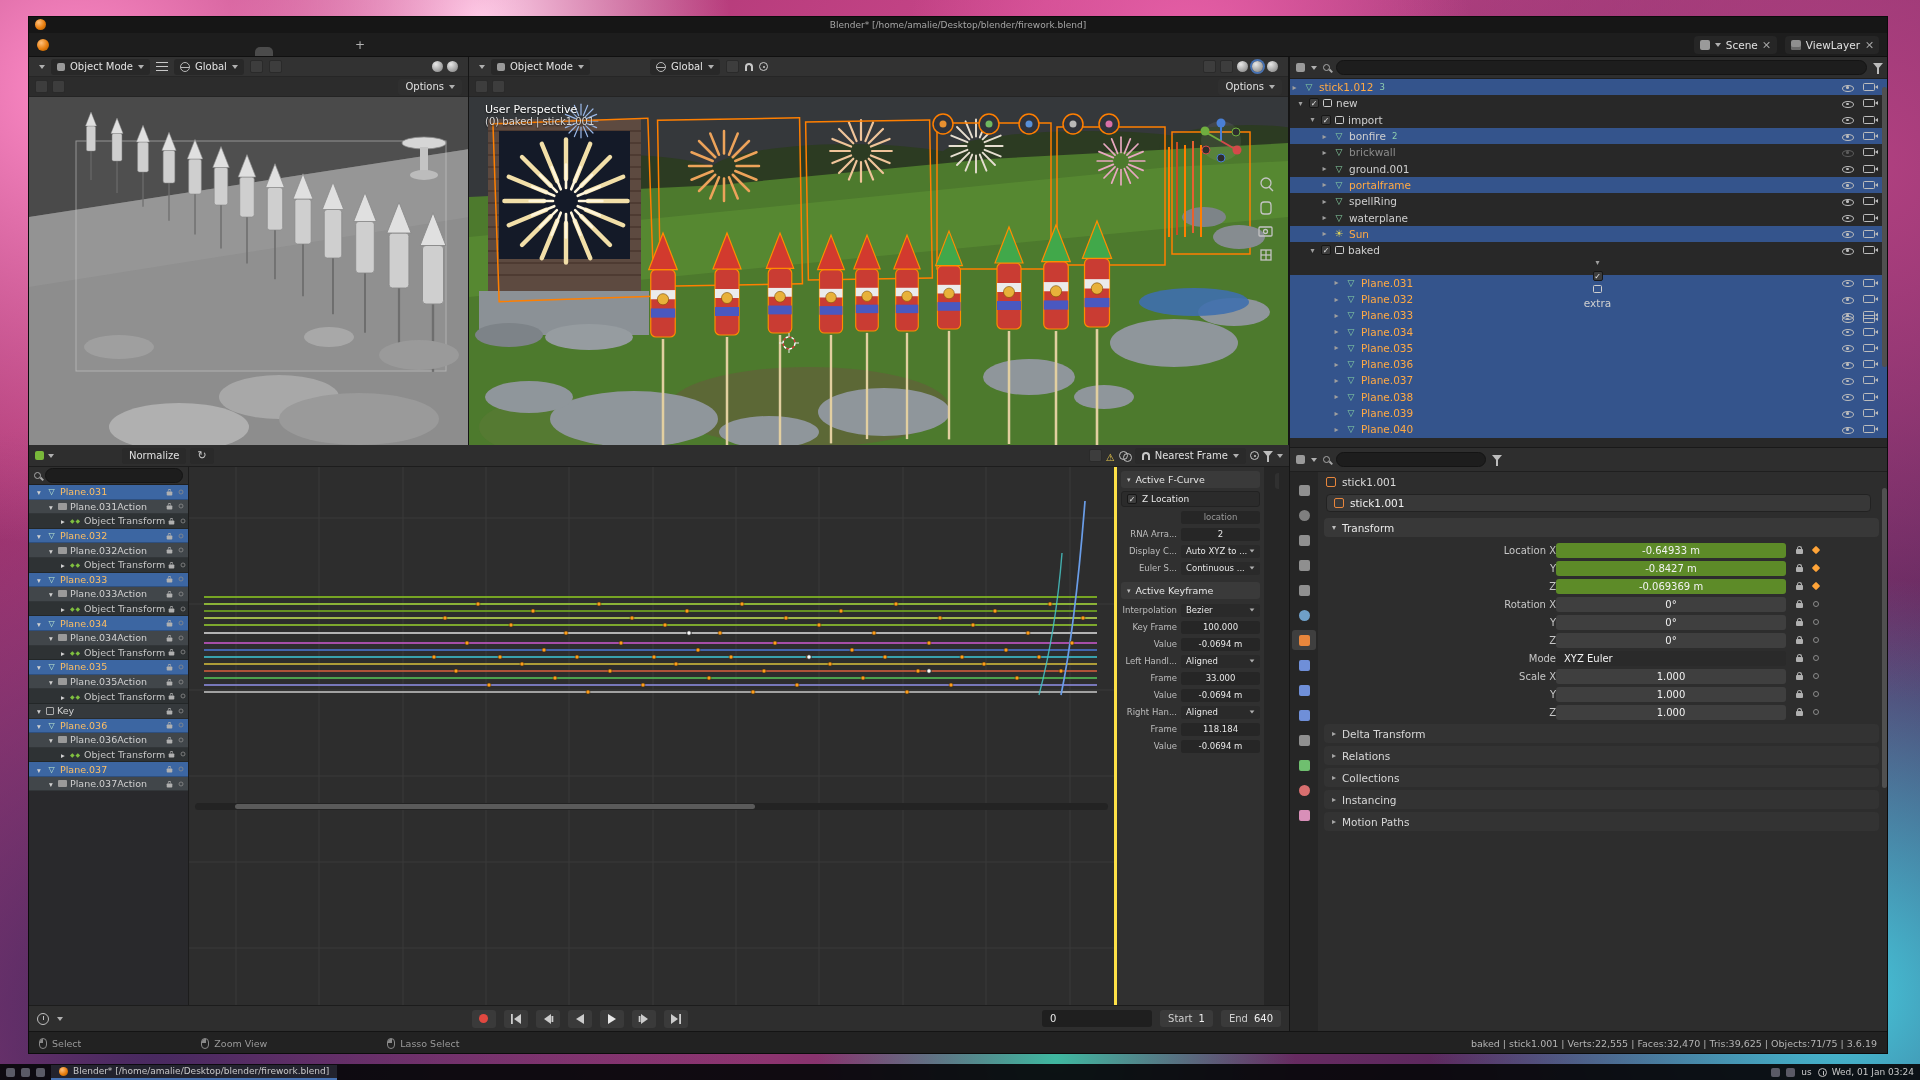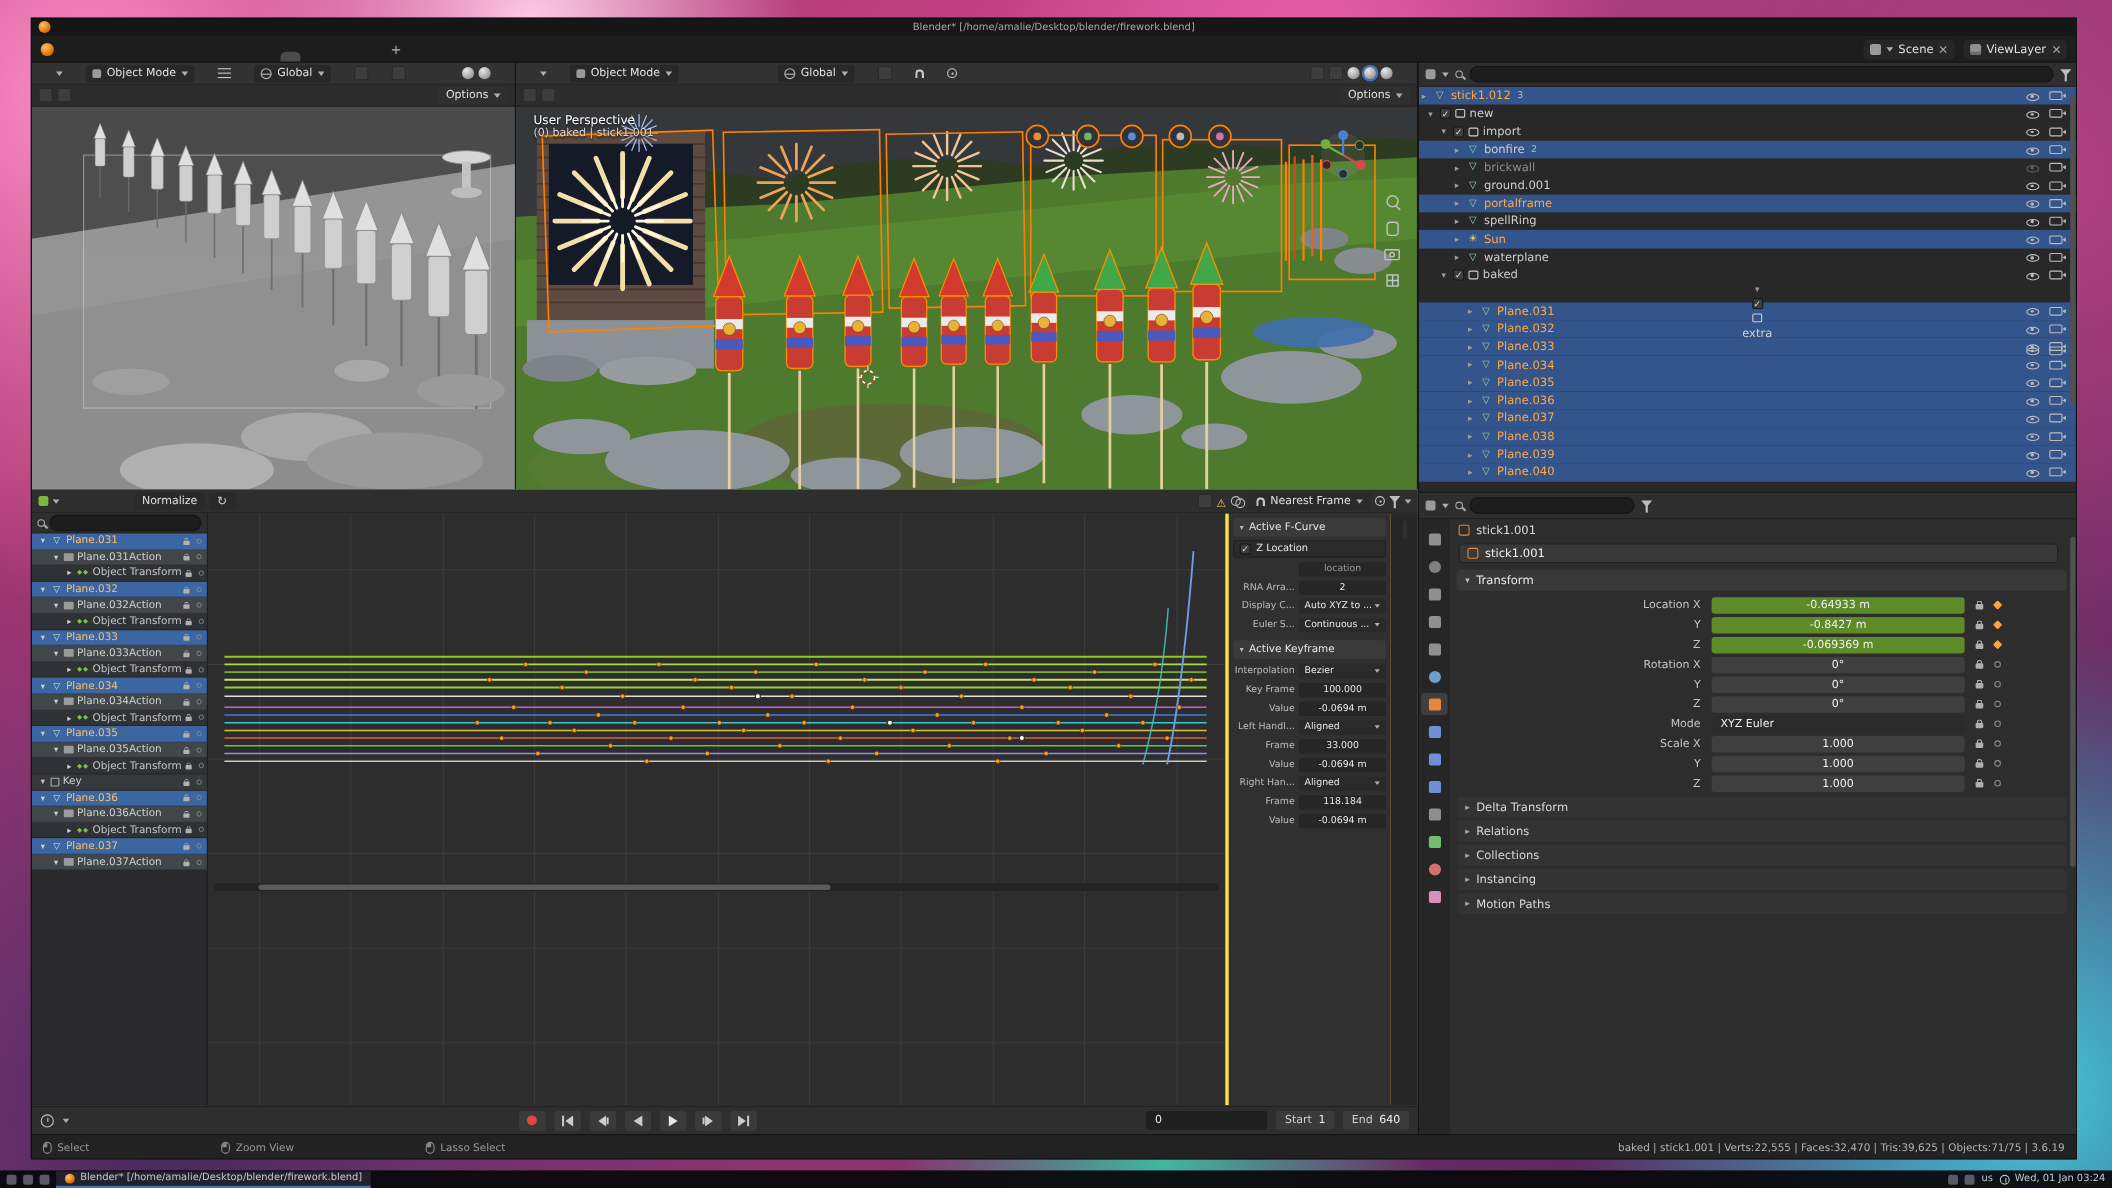--- a/index.html
+++ b/index.html
@@ -34,21 +34,21 @@
 .mini-sq{width:10px;height:10px;border-radius:2px;background:#9a9a9a;display:inline-block;flex:none}
 .mini-sq.photo{background:#8f8f8f;box-shadow:inset 0 -3px 0 #6a6a6a}
 .x-ic{width:8px;height:8px;position:relative;display:inline-block}
 .x-ic::before,.x-ic::after{content:"";position:absolute;left:3.5px;top:0;width:1.2px;height:8px;background:#b0b0b0}
 .x-ic::before{transform:rotate(45deg)}.x-ic::after{transform:rotate(-45deg)}
 .crt{width:0;height:0;border-left:3.5px solid transparent;border-right:3.5px solid transparent;border-top:4px solid #b0b0b0;display:inline-block;flex:none}
 
 .vp{position:absolute;top:40px;height:388px;overflow:hidden;border-right:1px solid #151515}
 .vp-left{left:0;width:440px}
 .vp-center{left:440px;width:820px}
-.vp-head{height:20px;background:#323232;display:flex;align-items:center;gap:21px;padding:0 22px;border-bottom:1px solid #262626}
+.vp-head{height:20px;background:#323232;display:flex;align-items:center;gap:6px;padding:0 10px;border-bottom:1px solid #262626}
 .vp-tools{height:20px;background:#2c2c2c;display:flex;align-items:center;gap:4px;padding:0 6px;border-bottom:1px solid #242424;position:relative;z-index:3}
 .hdd{background:#282828;border-radius:3px;height:16px;display:inline-flex;align-items:center;gap:5px;padding:0 6px;font-size:10px;color:#e2e2e2;white-space:nowrap}
 .vmenu{font-size:10.5px;color:#d8d8d8;padding:2px 6px}
 .i-globe{width:10px;height:10px;border:1px solid #b8b8b8;border-radius:50%;position:relative;flex:none}
 .i-globe::before{content:"";position:absolute;left:0;top:4px;width:8px;height:1px;background:#b8b8b8}
 .hamb{width:12px;height:9px;border-top:1.5px solid #c8c8c8;border-bottom:1.5px solid #c8c8c8;position:relative;flex:none}
 .hamb::before{content:"";position:absolute;left:0;top:2.6px;width:12px;height:1.5px;background:#c8c8c8}
 .ball{width:11px;height:11px;border-radius:50%;background:radial-gradient(circle at 35% 30%,#e8e8e8,#7a7a7a);flex:none}
 .ball.active{box-shadow:0 0 0 2px #4772b3}
 .tool-ic{width:13px;height:13px;border-radius:2px;background:#3d3d3d;border:1px solid #2a2a2a;flex:none}
@@ -106,21 +106,21 @@
 .ptab .obj-ico.i-object-data{background:#6fbf6f}
 .ptab .obj-ico.i-material{background:#d86f6f;border-radius:50%}
 .ptab .obj-ico.i-texture{background:#d88fb8}
 .props-content{position:absolute;left:28px;top:24px;right:0;bottom:0;overflow:hidden}
 .crumb{display:flex;align-items:center;gap:6px;height:20px;padding:0 8px;font-size:10.5px;color:#dcdcdc}
 .cube-ic{width:10px;height:10px;border:1.5px solid #e8863c;border-radius:2px;flex:none}
 .name-field{margin:2px 18px 6px 8px;height:18px;background:#383838;border:1px solid #222;border-radius:4px;display:flex;align-items:center;gap:6px;padding:0 7px;font-size:10.5px;color:#f0f0f0}
 .panel-head{margin:2px 10px 4px 6px;height:19px;background:#383838;border-radius:4px;display:flex;align-items:center;gap:6px;padding:0 8px;font-size:10.5px;color:#e8e8e8}
 .panel-head::before{content:"▾";font-size:8px;color:#bdbdbd}
 .prop-row{display:flex;align-items:center;height:18px;padding-left:28px}
-.prop-label{width:210px;text-align:right;padding-right:10px;font-size:10px;color:#c6c6c6;white-space:nowrap;overflow:hidden}
+.prop-label{width:210px;text-align:right;padding-right:0;font-size:10px;color:#c6c6c6;white-space:nowrap;overflow:hidden}
 .prop-field{width:230px;height:15px;background:#3f3f3f;border-radius:3px;display:flex;align-items:center;justify-content:center;font-size:10px;color:#f2f2f2;position:relative}
 .f-key .prop-field{background:var(--key_green,#5d8b28)}
 .f-dd .prop-field{background:#2a2a2a;justify-content:flex-start;padding:0 8px}
 .i-lock{width:7px;height:5px;background:#b0b0b0;border-radius:1px;position:relative;margin:3px 0 0 10px;flex:none}
 .i-lock::before{content:"";position:absolute;left:1px;top:-3.4px;width:3.4px;height:3.4px;border:1px solid #b0b0b0;border-bottom:none;border-radius:3px 3px 0 0}
 .dec{width:6px;height:6px;border:1px solid #8a8a8a;border-radius:50%;margin-left:10px;flex:none}
 .f-key .dec{border:none;background:#ffa438;transform:rotate(45deg);border-radius:1px}
 .prop-section{margin:3px 10px 0 6px;height:19px;background:#333;border-radius:4px;display:flex;align-items:center;gap:6px;padding:0 8px;font-size:10.5px;color:#d8d8d8}
 .prop-section::before{content:"▸";font-size:8px;color:#a8a8a8}
 
@@ -651,36 +651,36 @@
             <span class="ol-ar"></span>
 
             <span class="obj-ico i-mesh"></span>
             <span class="ol-name">spellRing</span>
 
             <span class="ol-right">
               <span class="i-eye"></span>
               <span class="i-cam"></span>
             </span>
           </div>
+            <div class="ol-row" style="padding-left: 30px;">
+            <span class="ol-ar"></span>
+
+            <span class="obj-ico i-mesh"></span>
+            <span class="ol-name">waterplane</span>
+
+            <span class="ol-right">
+              <span class="i-eye"></span>
+              <span class="i-cam"></span>
+            </span>
+          </div>
             <div class="ol-row f-act f-sel" style="padding-left: 30px;">
             <span class="ol-ar"></span>
 
             <span class="obj-ico i-sun"></span>
             <span class="ol-name">Sun</span>
-
-            <span class="ol-right">
-              <span class="i-eye"></span>
-              <span class="i-cam"></span>
-            </span>
-          </div>
-            <div class="ol-row" style="padding-left: 30px;">
-            <span class="ol-ar"></span>
-
-            <span class="obj-ico i-mesh"></span>
-            <span class="ol-name">waterplane</span>
 
             <span class="ol-right">
               <span class="i-eye"></span>
               <span class="i-cam"></span>
             </span>
           </div>
             <div class="ol-row f-col f-exp" style="padding-left: 18px;">
             <span class="ol-ar"></span>
             <span class="chk"></span>
             <span class="obj-ico i-col"></span>

